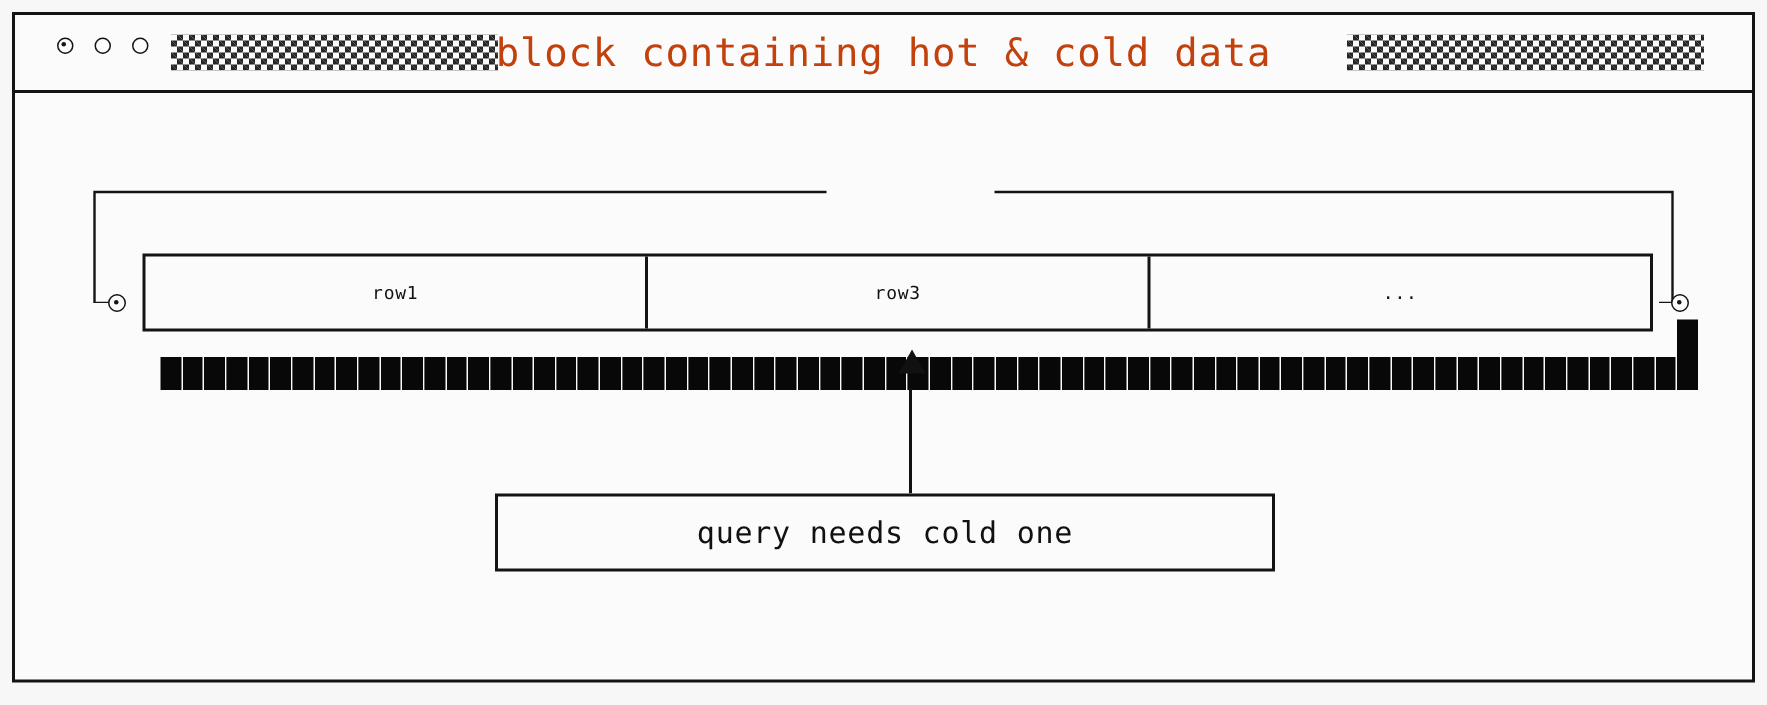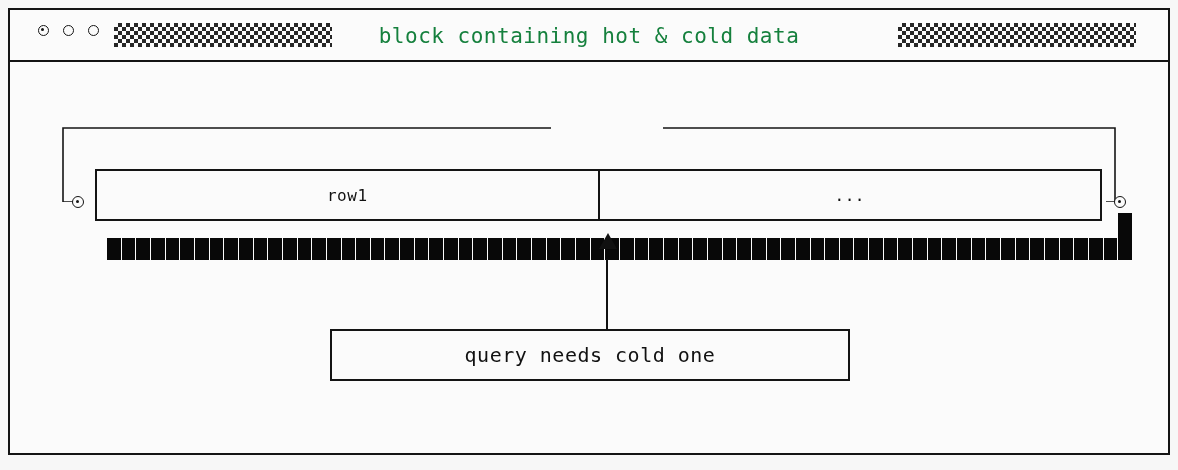--- a/index.html
+++ b/index.html
@@ -85,23 +85,23 @@
   #hatch-right { left: 888px; width: 238px; }
 
   #title-text {
     position: absolute;
     left: 0;
     top: 0;
     width: 100%;
     height: 52px;
     line-height: 52px;
     text-align: center;
-    font-size: 21px;
+    font-size: 26px;
     letter-spacing: 0.5px;
-    color: #15803d;
+    color: #c2410c;
     white-space: nowrap;
   }
 
   
   #canvas {
     position: absolute;
     left: 0;
     top: 52px;
     width: 1158px;
     height: 391px;
@@ -161,21 +161,21 @@
     box-sizing: border-box;
     border: 2px solid #141414;
     background: #fbfbfb;
     display: flex;
   }
   .rowcell {
     flex: 1 1 0;
     display: flex;
     align-items: center;
     justify-content: center;
-    font-size: 16px;
+    font-size: 12px;
     color: #111;
     border-right: 2px solid #141414;
     box-sizing: border-box;
     letter-spacing: 0.5px;
   }
   .rowcell:last-child { border-right: none; }
 
   
   #segbar {
     position: absolute;
@@ -268,20 +268,21 @@
         <path d="M 68 140 L 53 140 L 53 66 L 541 66" fill="none" stroke="#141414" stroke-width="1.6"></path>
         <path d="M 653 66 L 1105 66 L 1105 140 L 1096 140" fill="none" stroke="#141414" stroke-width="1.6"></path>
       </svg>
 
 
       <div class="endcap" id="endcap-left"></div>
       <div class="endcap" id="endcap-right"></div>
 
       <div id="rowtable">
         <div class="rowcell">row1</div>
+        <div class="rowcell">row3</div>
         <div class="rowcell">...</div>
       </div>
 
       <div id="segbar">
           <div class="seg" style="background: rgb(8, 8, 8);"></div>
           <div class="seg" style="background: rgb(8, 8, 8);"></div>
           <div class="seg" style="background: rgb(8, 8, 8);"></div>
           <div class="seg" style="background: rgb(8, 8, 8);"></div>
           <div class="seg" style="background: rgb(8, 8, 8);"></div>
           <div class="seg" style="background: rgb(8, 8, 8);"></div>

